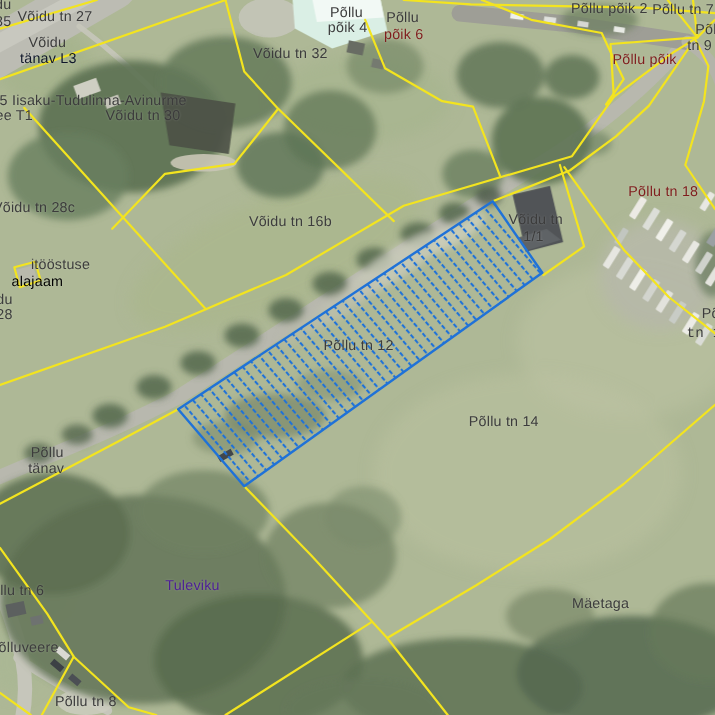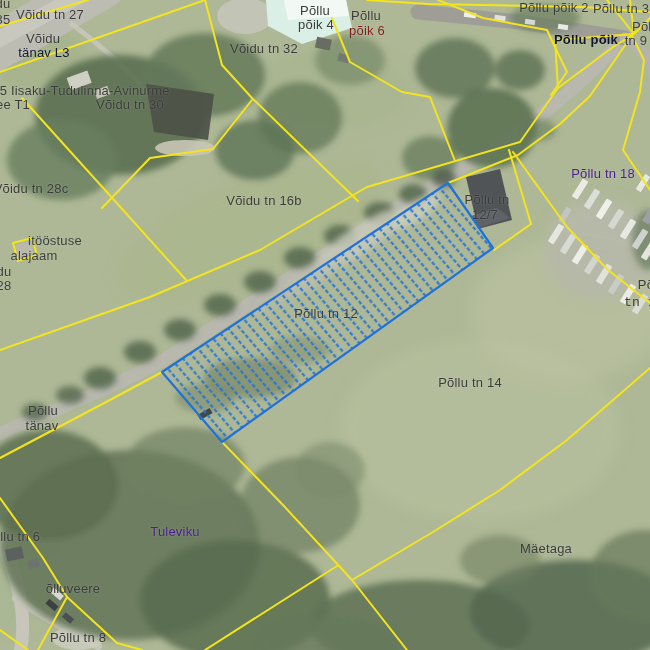--- a/index.html
+++ b/index.html
@@ -242,38 +242,38 @@
       <div class="map-label" style="left: 44px; top: 53px; color: #0f172a;">tänav L3</div>
       <div class="map-label" style="left: 81px; top: 91px; color: rgb(60, 60, 60);">35 Iisaku-Tudulinna-Avinurme</div>
       <div class="map-label" style="left: 13px; top: 105px; color: rgb(60, 60, 60);">ee T1</div>
       <div class="map-label" style="left: 130px; top: 105px; color: rgb(60, 60, 60);">Võidu tn 30</div>
       <div class="map-label" style="left: 315px; top: 11px; color: rgb(60, 60, 60);">Põllu</div>
       <div class="map-label" style="left: 316px; top: 25px; color: rgb(60, 60, 60);">põik 4</div>
       <div class="map-label" style="left: 366px; top: 16px; color: rgb(60, 60, 60);">Põllu</div>
       <div class="map-label" style="left: 367px; top: 31px; color: #7f1d1d;">põik 6</div>
       <div class="map-label" style="left: 264px; top: 49px; color: rgb(60, 60, 60);">Võidu tn 32</div>
       <div class="map-label" style="left: 554px; top: 8px; color: rgb(60, 60, 60);">Põllu põik 2</div>
-      <div class="map-label" style="left: 621px; top: 9px; color: rgb(60, 60, 60);">Põllu tn 3</div>
+      <div class="map-label" style="left: 621px; top: 9px; color: rgb(60, 60, 60);">Põllu tn 7</div>
       <div class="map-label" style="left: 647px; top: 27px; color: rgb(60, 60, 60);">Põllu</div>
-      <div class="map-label" style="left: 586px; top: 40px; color: #0f172a; font-weight: bold;">Põllu põik</div>
+      <div class="map-label" style="left: 586px; top: 54px; color: #7f1d1d;">Põllu põik</div>
       <div class="map-label" style="left: 636px; top: 41px; color: rgb(60, 60, 60); text-align: center;">tn 9</div>
       <div class="map-label" style="left: 31px; top: 189px; color: rgb(60, 60, 60);">Võidu tn 28c</div>
       <div class="map-label" style="left: 27px; top: 241px; color: rgb(60, 60, 60); margin-left: 28px;">itööstuse</div>
-      <div class="map-label" style="left: 34px; top: 256px; color: #404040;">alajaam</div>
+      <div class="map-label" style="left: 34px; top: 256px; color: #000000;">alajaam</div>
       <div class="map-label" style="left: 4px; top: 272px; color: rgb(60, 60, 60);">du</div>
       <div class="map-label" style="left: 4px; top: 286px; color: rgb(60, 60, 60);">28</div>
       <div class="map-label" style="left: 264px; top: 201px; color: rgb(60, 60, 60);">Võidu tn 16b</div>
-      <div class="map-label" style="left: 603px; top: 174px; color: #4c1d95;">Põllu tn 18</div>
-      <div class="map-label" style="left: 487px; top: 200px; color: rgb(60, 60, 60);">Põllu tn</div>
-      <div class="map-label" style="left: 485px; top: 215px; color: rgb(60, 60, 60);">12/7</div>
+      <div class="map-label" style="left: 603px; top: 174px; color: #7f1d1d;">Põllu tn 18</div>
+      <div class="map-label" style="left: 487px; top: 200px; color: rgb(60, 60, 60);">Võidu tn</div>
+      <div class="map-label" style="left: 485px; top: 215px; color: rgb(60, 60, 60);">1/1</div>
       <div class="map-label" style="left: 326px; top: 314px; color: rgb(60, 60, 60);">Põllu tn 12</div>
-      <div class="map-label" style="left: 458px; top: 383px; color: rgb(60, 60, 60); margin-left: 12px;">Põllu tn 14</div>
+      <div class="map-label" style="left: 458px; top: 383px; color: rgb(60, 60, 60);">Põllu tn 14</div>
       <div class="map-label" style="left: 646px; top: 285px; color: rgb(60, 60, 60);">Põ</div>
       <div class="map-label" style="left: 640px; top: 303px; color: rgb(60, 60, 60); font-family: Liberation Mono, monospace;">tn 1</div>
       <div class="map-label" style="left: 43px; top: 411px; color: rgb(60, 60, 60);">Põllu</div>
       <div class="map-label" style="left: 42px; top: 426px; color: rgb(60, 60, 60);">tänav</div>
       <div class="map-label" style="left: 175px; top: 532px; color: #4c1d95;">Tuleviku</div>
       <div class="map-label" style="left: 546px; top: 549px; color: rgb(60, 60, 60);">Mäetaga</div>
       <div class="map-label" style="left: 12px; top: 537px; color: rgb(60, 60, 60);">Põllu tn 6</div>
-      <div class="map-label" style="left: 26px; top: 589px; color: rgb(60, 60, 60); margin-left: 47px;">õlluveere</div>
+      <div class="map-label" style="left: 26px; top: 589px; color: rgb(60, 60, 60);">õlluveere</div>
       <div class="map-label" style="left: 78px; top: 638px; color: rgb(60, 60, 60); text-align: right;">Põllu tn 8</div>
     </div>
 </div>
 
 </body></html>

